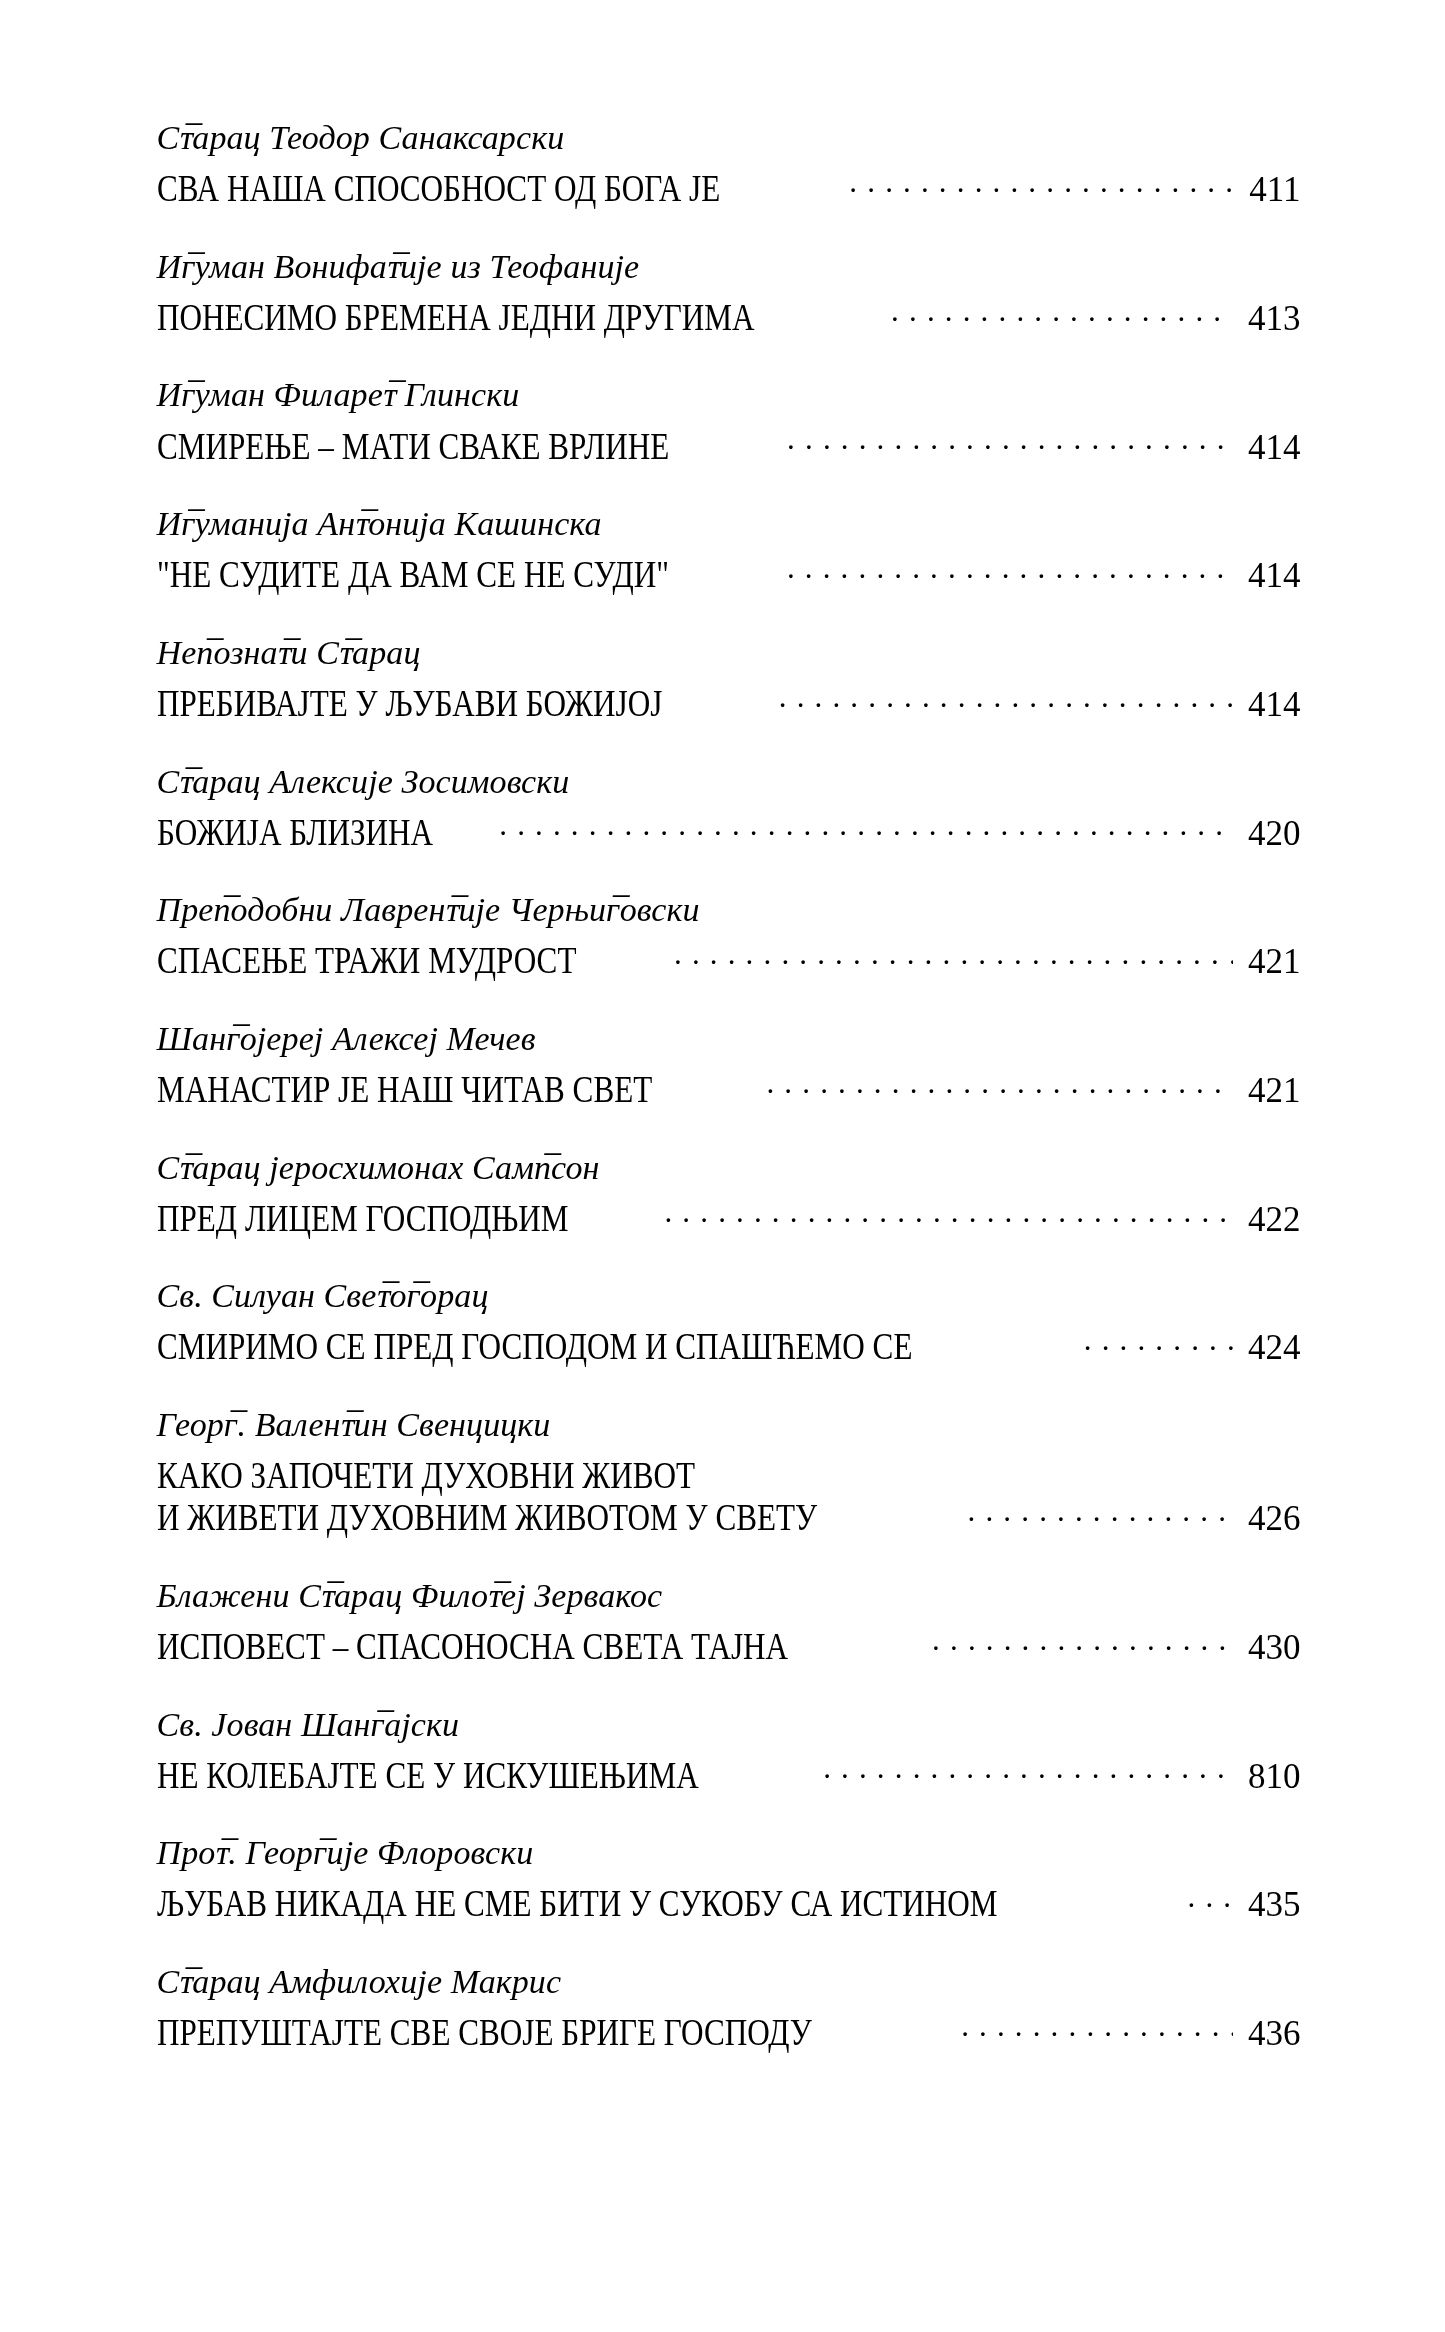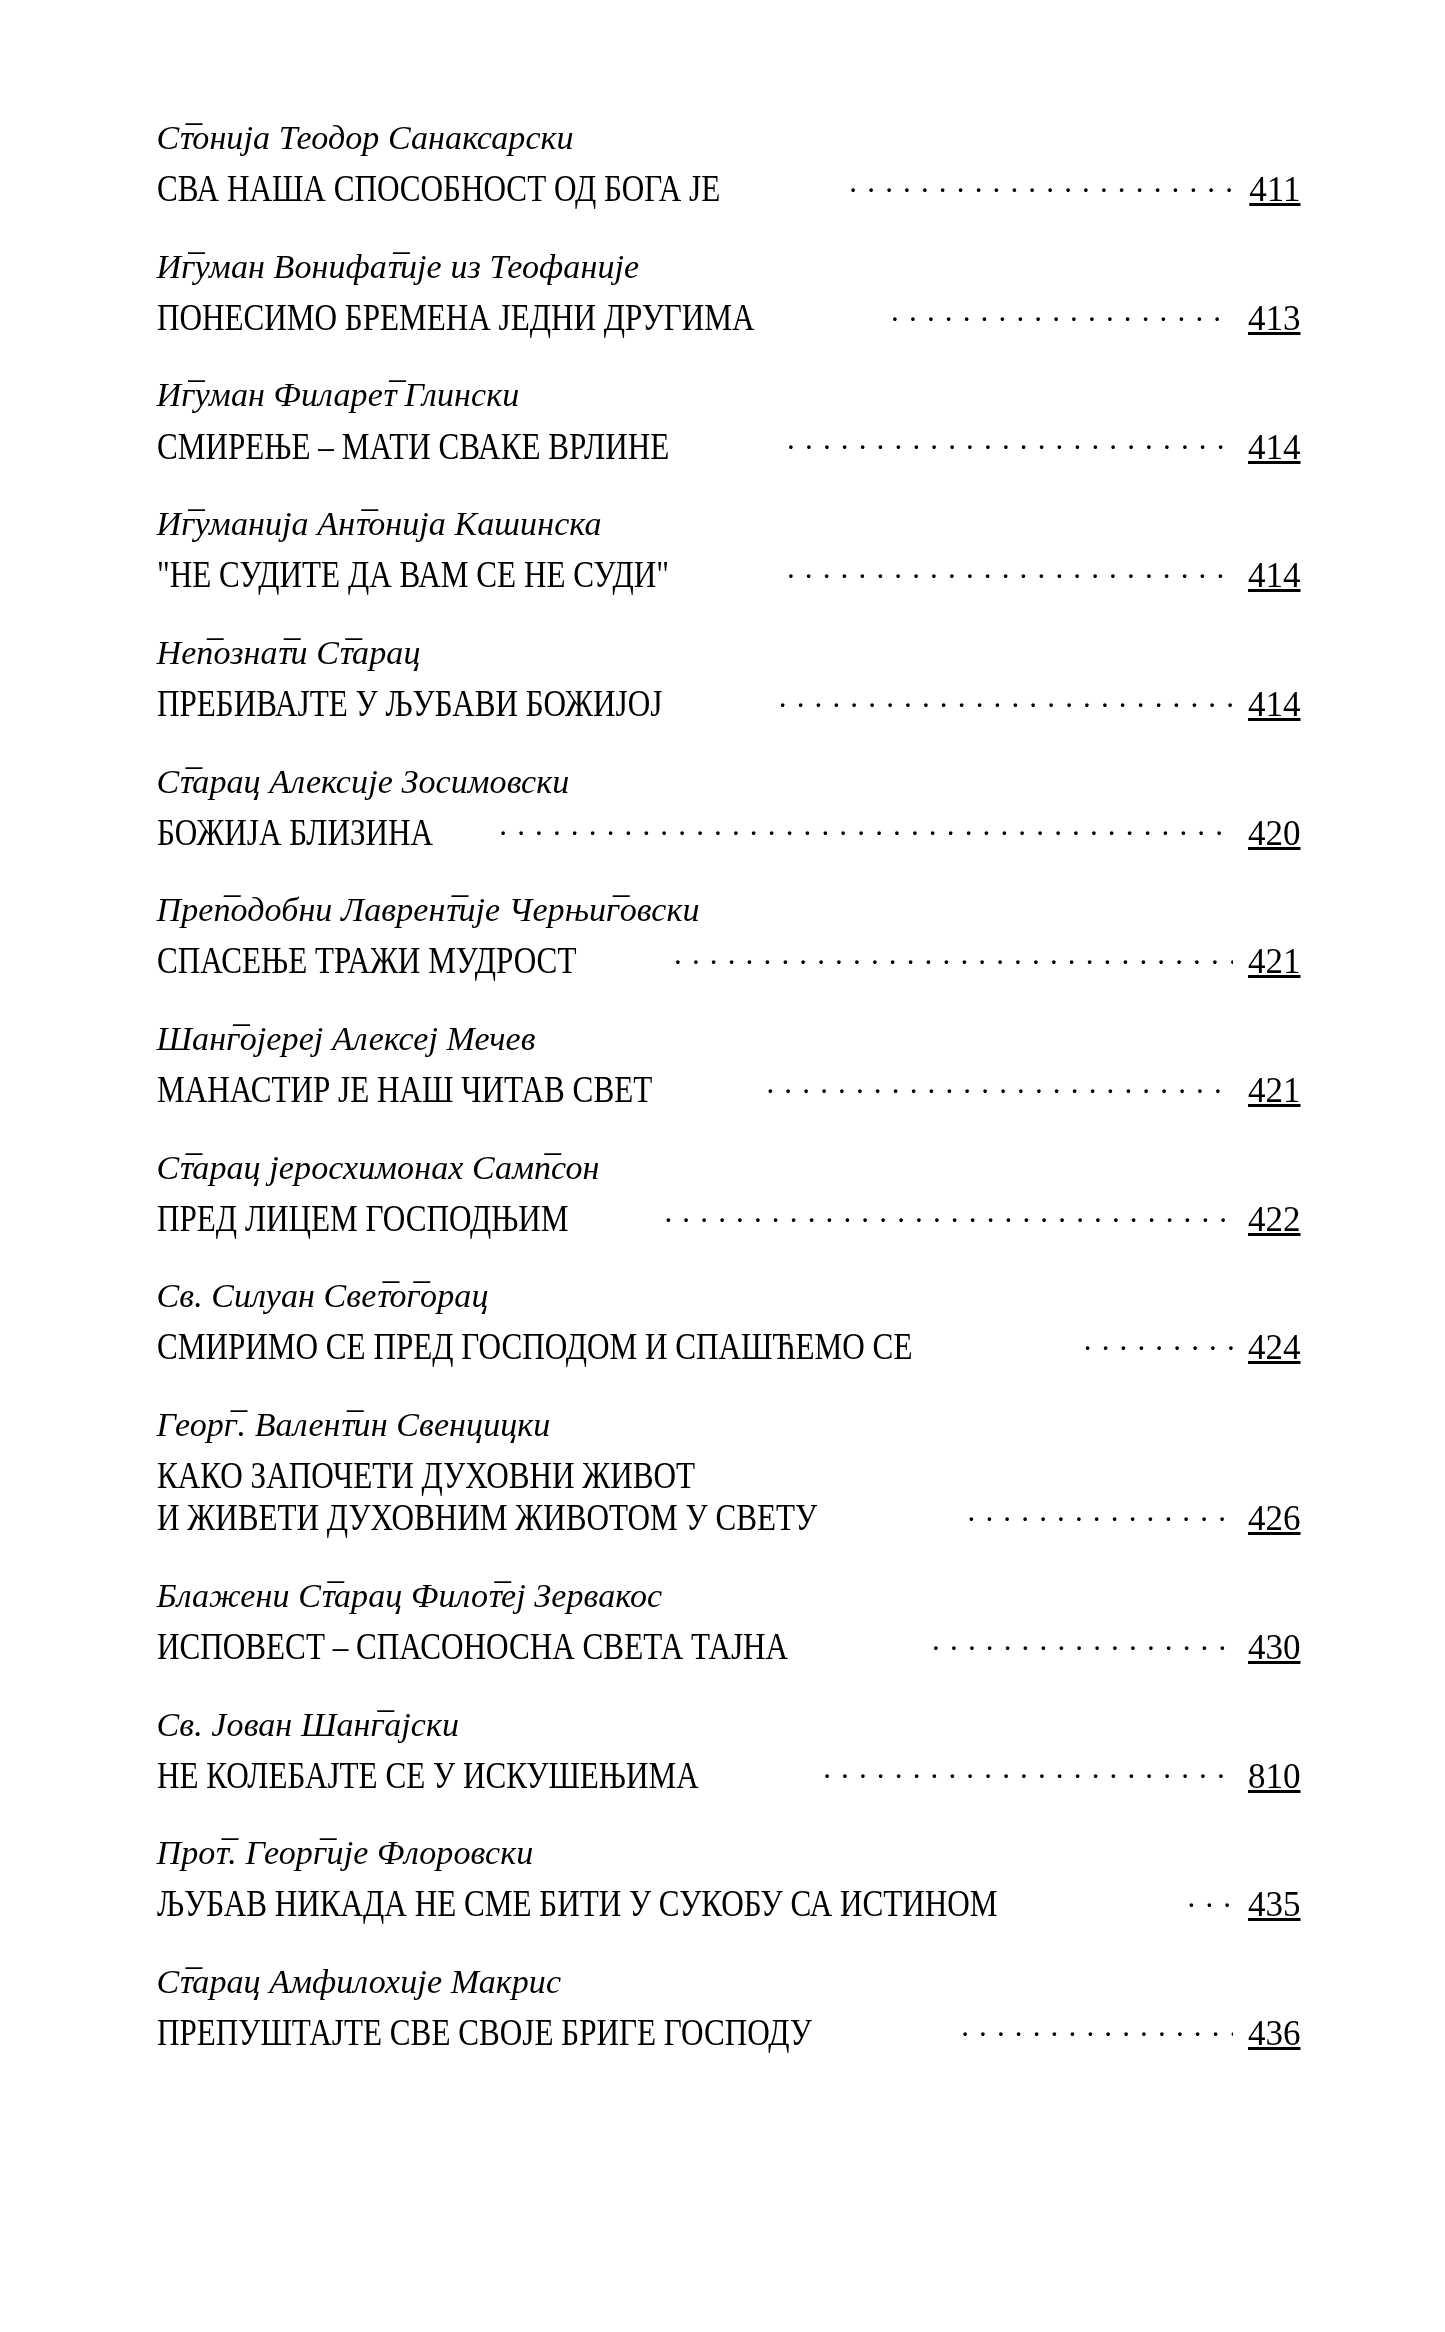--- a/index.html
+++ b/index.html
@@ -88,34 +88,33 @@
     white-space: nowrap;
     color: #000;
   }
   .pageno {
     flex: 0 0 auto;
     font-size: 35px;
     line-height: 1.16;
     text-align: right;
     min-width: 62px;
     padding-left: 2px;
-    text-decoration: underline;
   }
   
   .title-row.cont {
     margin-top: -2px;
   }
 </style>
 </head>
 <body>
 
 <div class="page">
   <div class="toc" id="toc-list">
       <div class="entry">
-        <div class="author">Сᴛ̅онија Теодор Санаксарски</div>
+        <div class="author">Сᴛ̅арац Теодор Санаксарски</div>
         <div class="title-block">
           <div class="title-row">
             <span class="title-text">СВА НАША СПОСОБНОСТ ОД БОГА ЈЕ</span>
             <span class="leader"></span>
             <span class="pageno">411</span>
           </div>
         </div>
       </div>
       <div class="entry">
         <div class="author">Иᴦ̅уман Вонифаᴛ̅ије из Теофаније</div>

